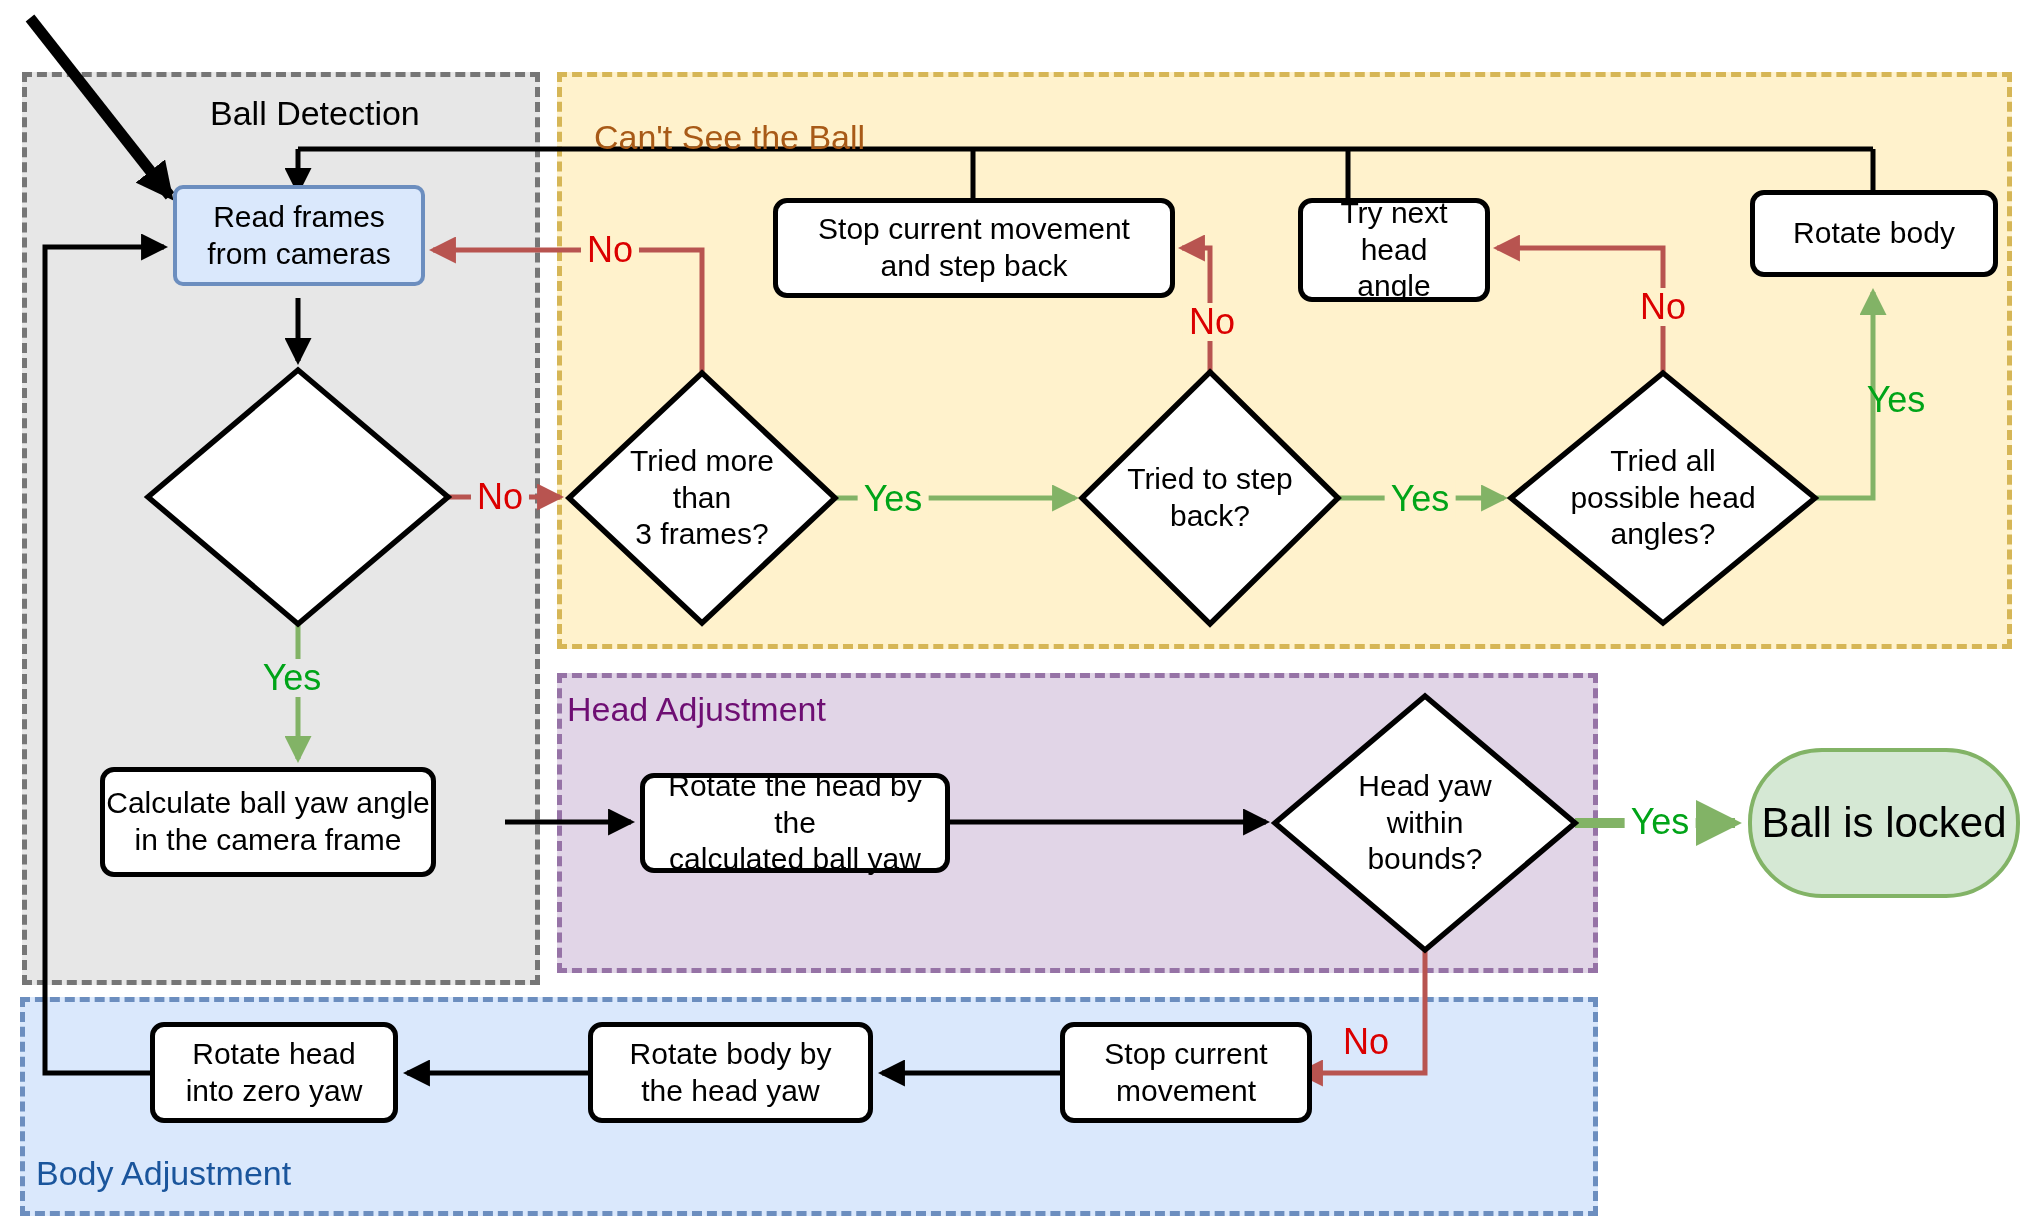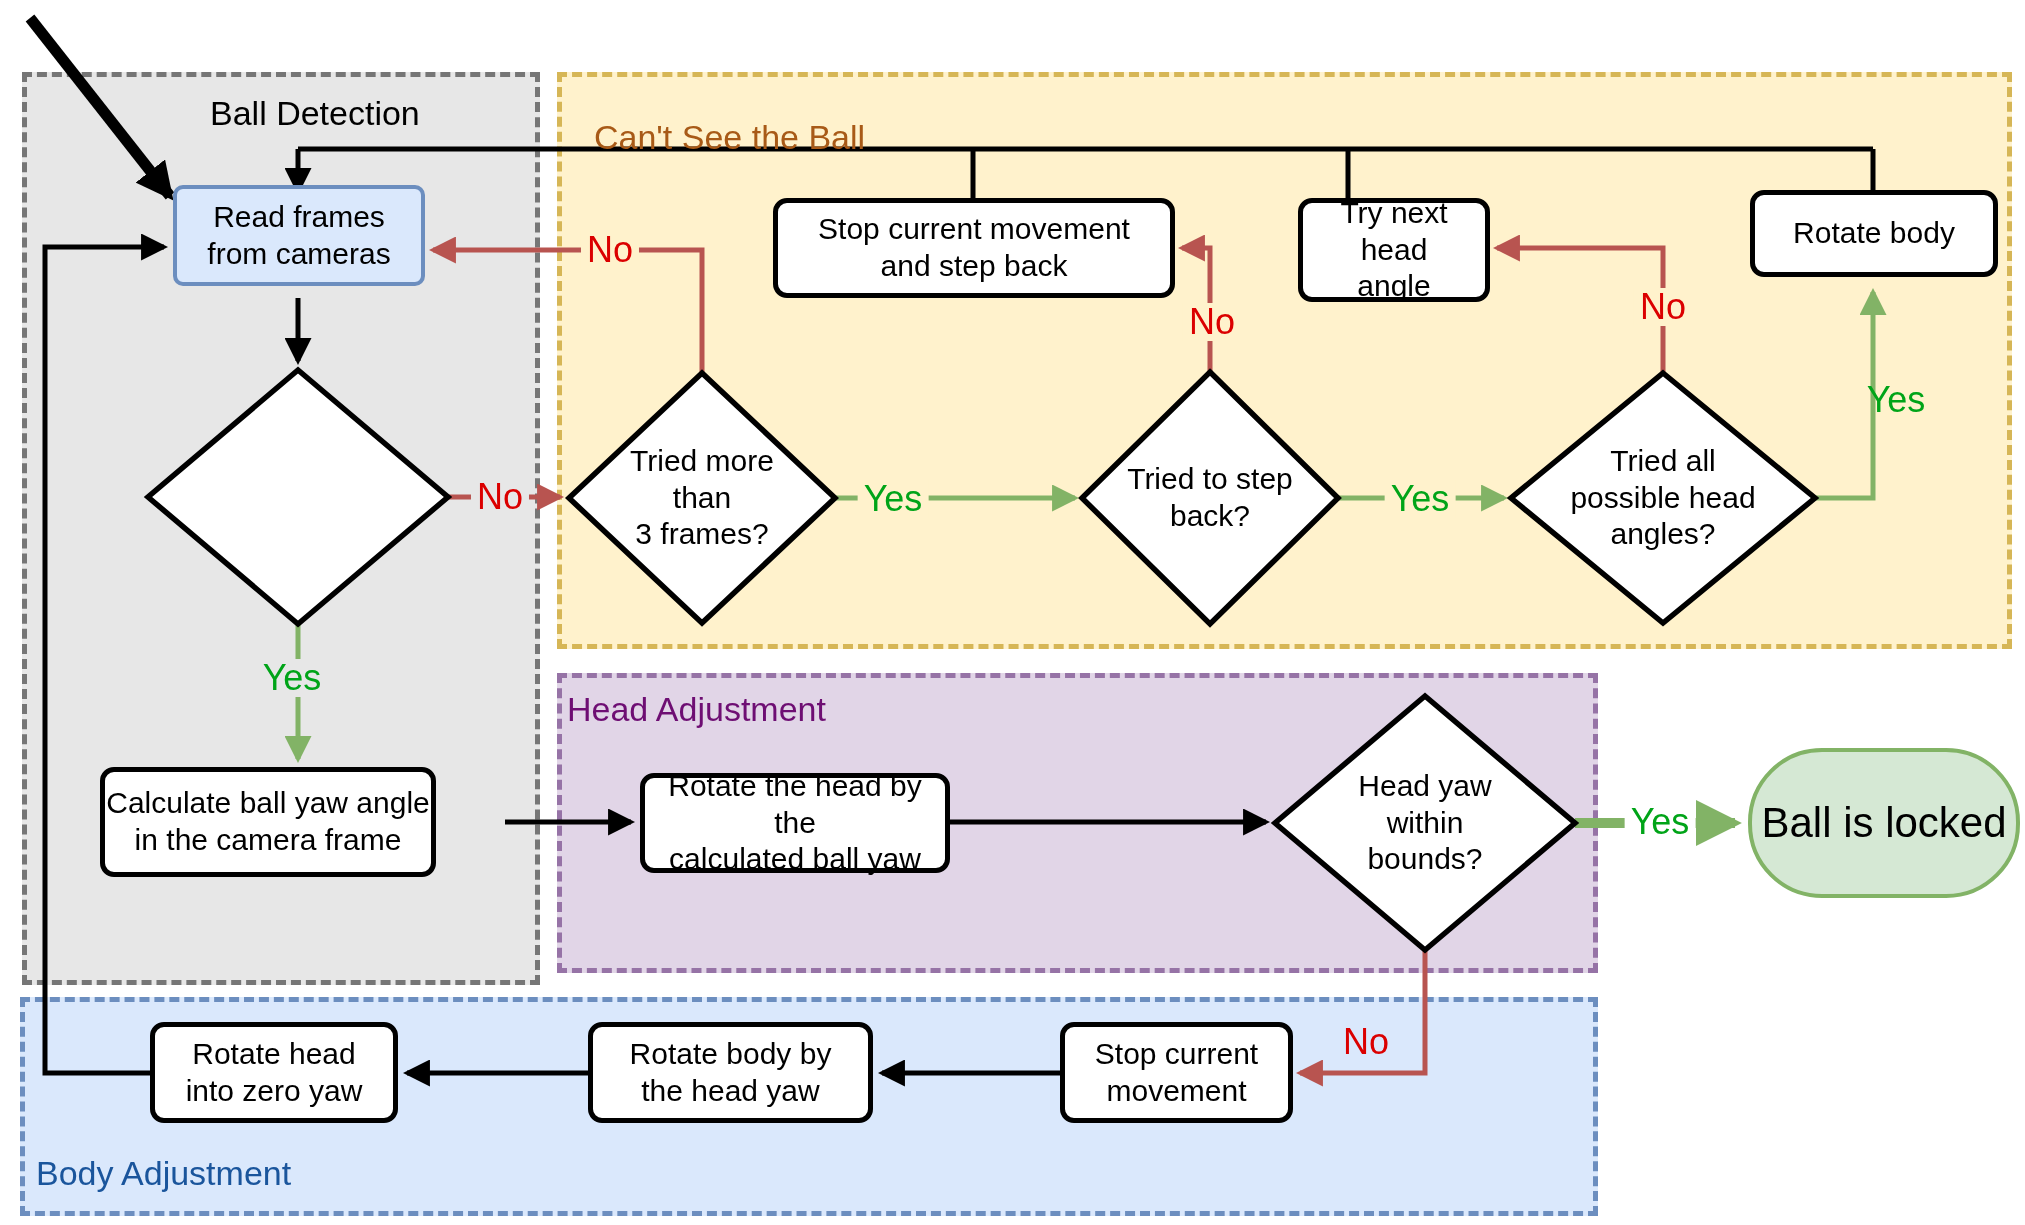--- a/index.html
+++ b/index.html
@@ -118,21 +118,21 @@
   <div class="node" style="left:1750px;top:190px;width:248px;height:87px;">Rotate body</div>
   <div class="node" style="left:100px;top:767px;width:336px;height:110px;">Calculate ball yaw angle
 in the camera frame</div>
   <div class="node" style="left:640px;top:773px;width:310px;height:100px;">Rotate the head by the
 calculated ball yaw</div>
   <div class="node terminal" style="left:1748px;top:748px;width:272px;height:150px;">Ball is locked</div>
   <div class="node" style="left:150px;top:1022px;width:248px;height:101px;">Rotate head
 into zero yaw</div>
   <div class="node" style="left:588px;top:1022px;width:285px;height:101px;">Rotate body by
 the head yaw</div>
-  <div class="node" style="left:1060px;top:1022px;width:233px;height:101px;">Stop current
+  <div class="node" style="left:1060px;top:1022px;width:252px;height:101px;">Stop current
 movement</div>
 
   <div class="dlabel" style="left:587px;top:398px;width:230px;height:200px;">Tried more
 than
 3 frames?</div>
   <div class="dlabel" style="left:1095px;top:423px;width:230px;height:150px;">Tried to step
 back?</div>
   <div class="dlabel" style="left:1538px;top:393px;width:250px;height:210px;">Tried all
 possible head
 angles?</div>

